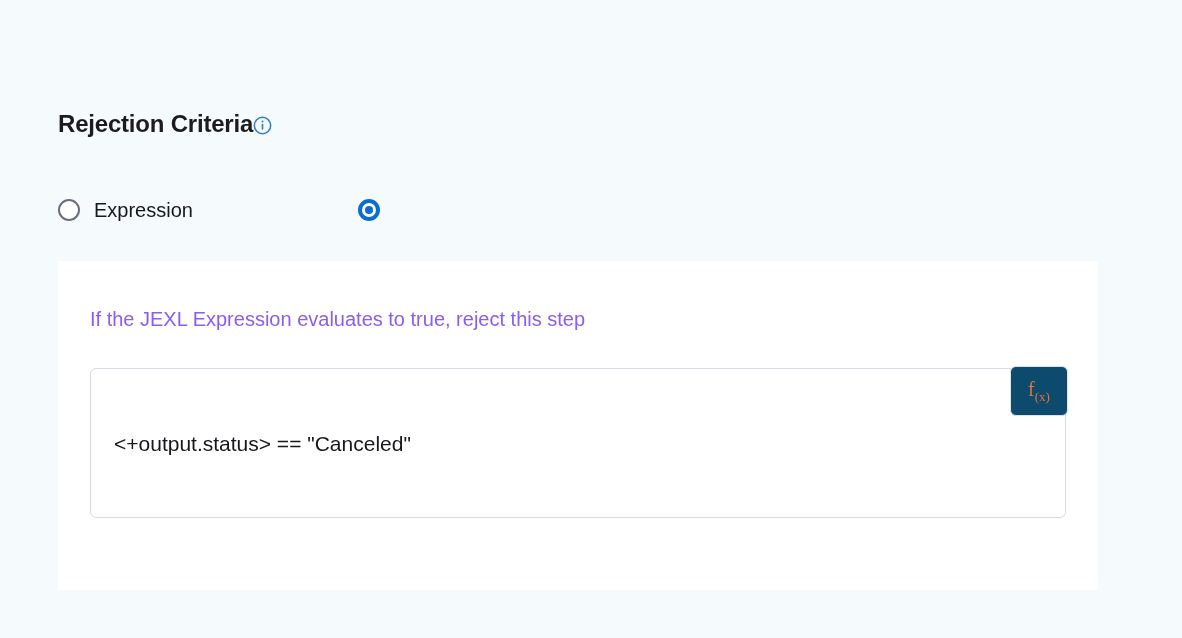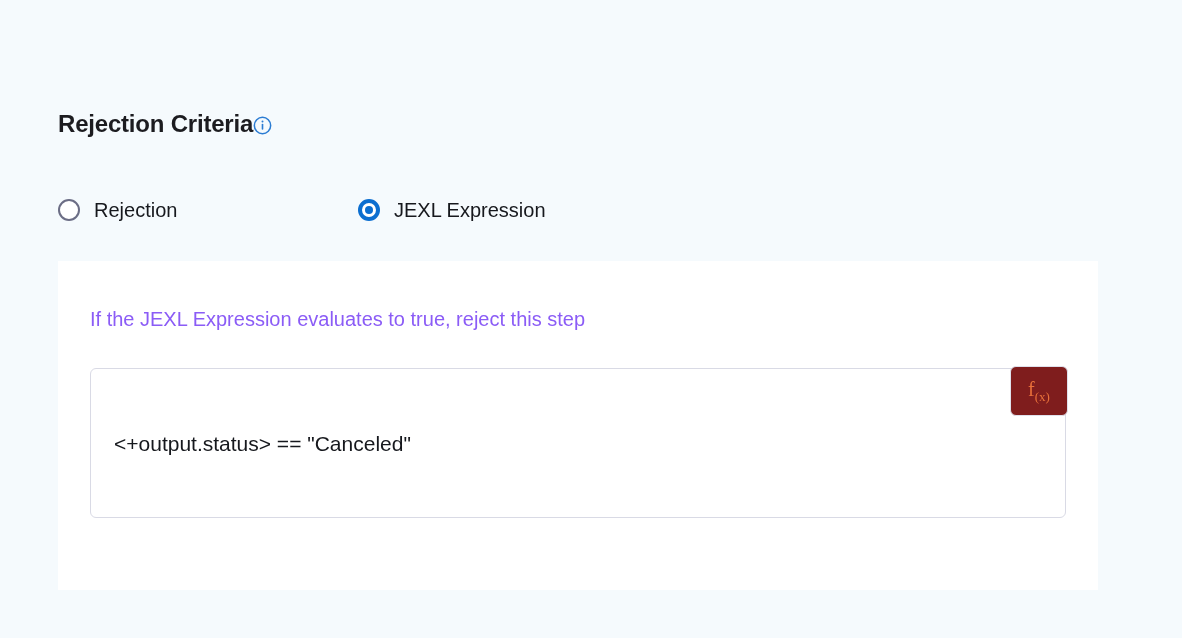--- a/index.html
+++ b/index.html
@@ -136,21 +136,21 @@
     line-height: 26px;
     white-space: pre;
   }
   .fx-button {
     position: absolute;
     right: -2px;
     top: -2px;
     width: 58px;
     height: 50px;
     box-sizing: border-box;
-    background: #7f1d1d;
+    background: #0c4a6e;
     border: 1px solid #dfe1ec;
     border-radius: 6px;
     display: flex;
     align-items: center;
     justify-content: center;
     cursor: pointer;
   }
   .fx-label {
     color: #e8703a;
     font-size: 20px;
@@ -174,26 +174,25 @@
       <circle cx="10" cy="5.8" r="1.05" fill="#2b7cd3"></circle>
       <rect x="9.15" y="8.2" width="1.7" height="6.4" rx="0.85" fill="#2b7cd3"></rect>
     </svg>
   </span>
 </div>
 
 <div class="radio-group">
 
   <div class="radio-option first">
     <span class="radio-mark off"></span>
-    <span class="radio-label">Rejection</span>
+    <span class="radio-label">Expression</span>
   </div>
 
   <div class="radio-option">
     <span class="radio-mark on"></span>
-    <span class="radio-label">JEXL Expression</span>
   </div>
 
 </div>
 
 <div class="card">
 
   <div class="card-description">If the JEXL Expression evaluates to true, reject this step</div>
 
   <div class="expression-wrap">
 

